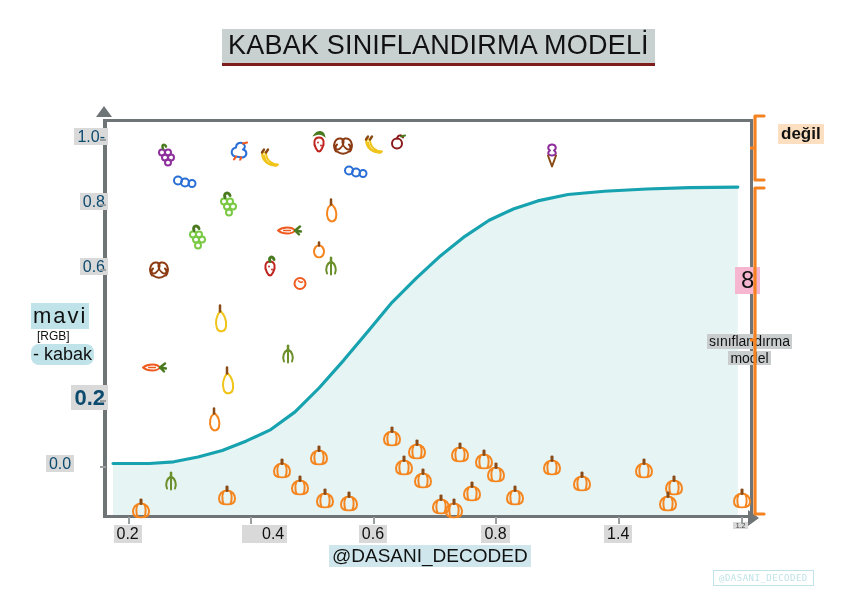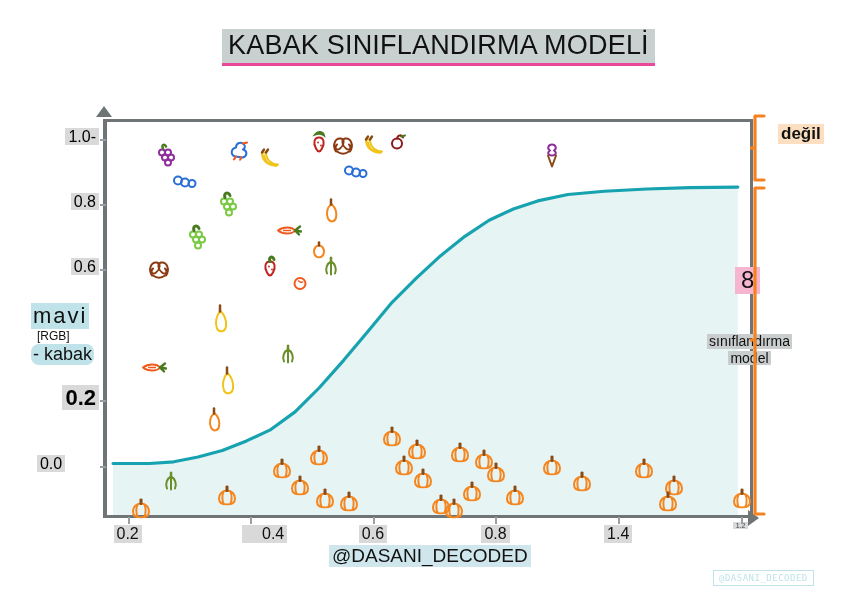--- a/index.html
+++ b/index.html
@@ -7,21 +7,21 @@
     width:849px;height:600px;background:#ffffff;overflow:hidden;position:relative;
     font-family:"Liberation Sans", sans-serif;
   }
   #stage{position:absolute;left:0;top:0;width:849px;height:600px;}
 
   
   #title{
     position:absolute;left:222px;top:29px;
     font-size:27px;font-weight:400;letter-spacing:.2px;color:#111;
     background:#c9d0d0;padding:1px 6px 2px 6px;white-space:nowrap;
-    border-bottom:3px solid #ec4899;
+    border-bottom:3px solid #7f1d1d;
   }
 
   
   #plot{
     position:absolute;left:103px;top:119px;width:650px;height:399px;
     border:3px solid #6f7477;border-left:4px solid #6f7477;
     background:#ffffff;box-sizing:border-box;
   }
   #fill-svg{position:absolute;left:0;top:0;width:100%;height:100%;}
 
@@ -32,22 +32,22 @@
     border-bottom:11px solid #6f7477;
   }
   #xarrow{
     position:absolute;left:748px;top:510px;width:0;height:0;
     border-top:8px solid transparent;border-bottom:8px solid transparent;
     border-left:11px solid #6f7477;
   }
 
   
   .ytick{
-    position:absolute;right:0;color:#000000;background:#d9d9d9;
-    padding:0 3px;white-space:nowrap;font-size:16px;
+    position:absolute;right:0;color:#0c4a6e;background:#d9d9d9;
+    padding:0 12px;white-space:nowrap;font-size:16px;
   }
   .xtick{
     position:absolute;color:#111;background:#d9d9d9;padding:0 3px;
     white-space:nowrap;font-size:16px;
   }
   .ytick.big{font-size:22px;font-weight:700;}
   .xtick.tiny{font-size:7px;background:#d9d9d9;color:#444;}
 
   .tickmark{position:absolute;background:#9aa0a2;}
 

